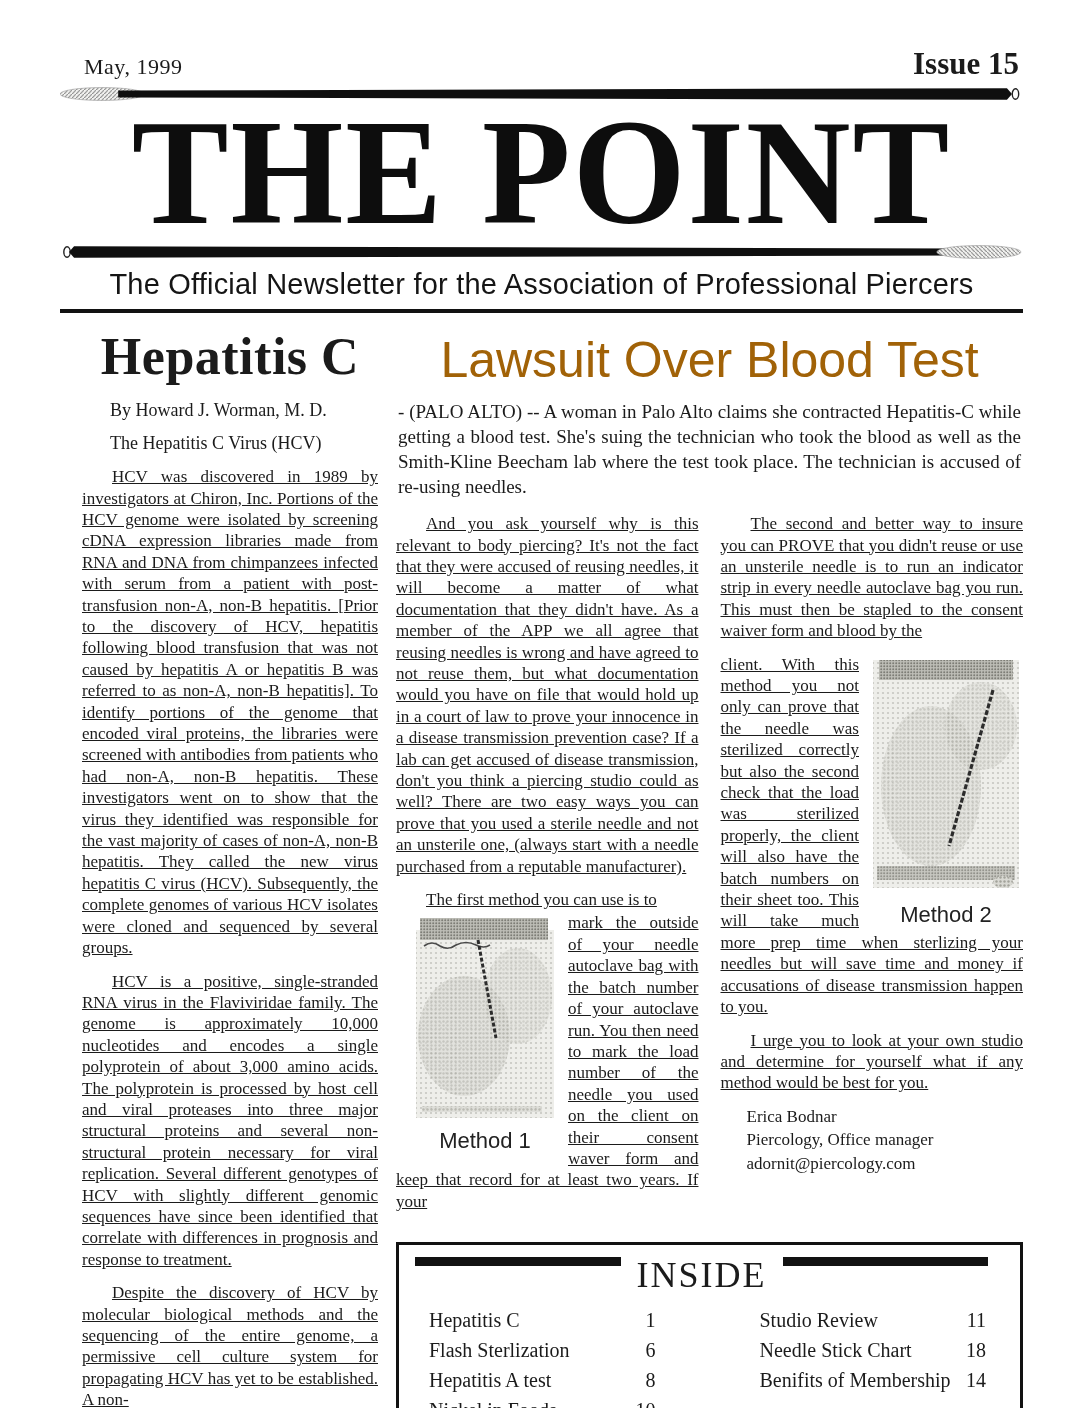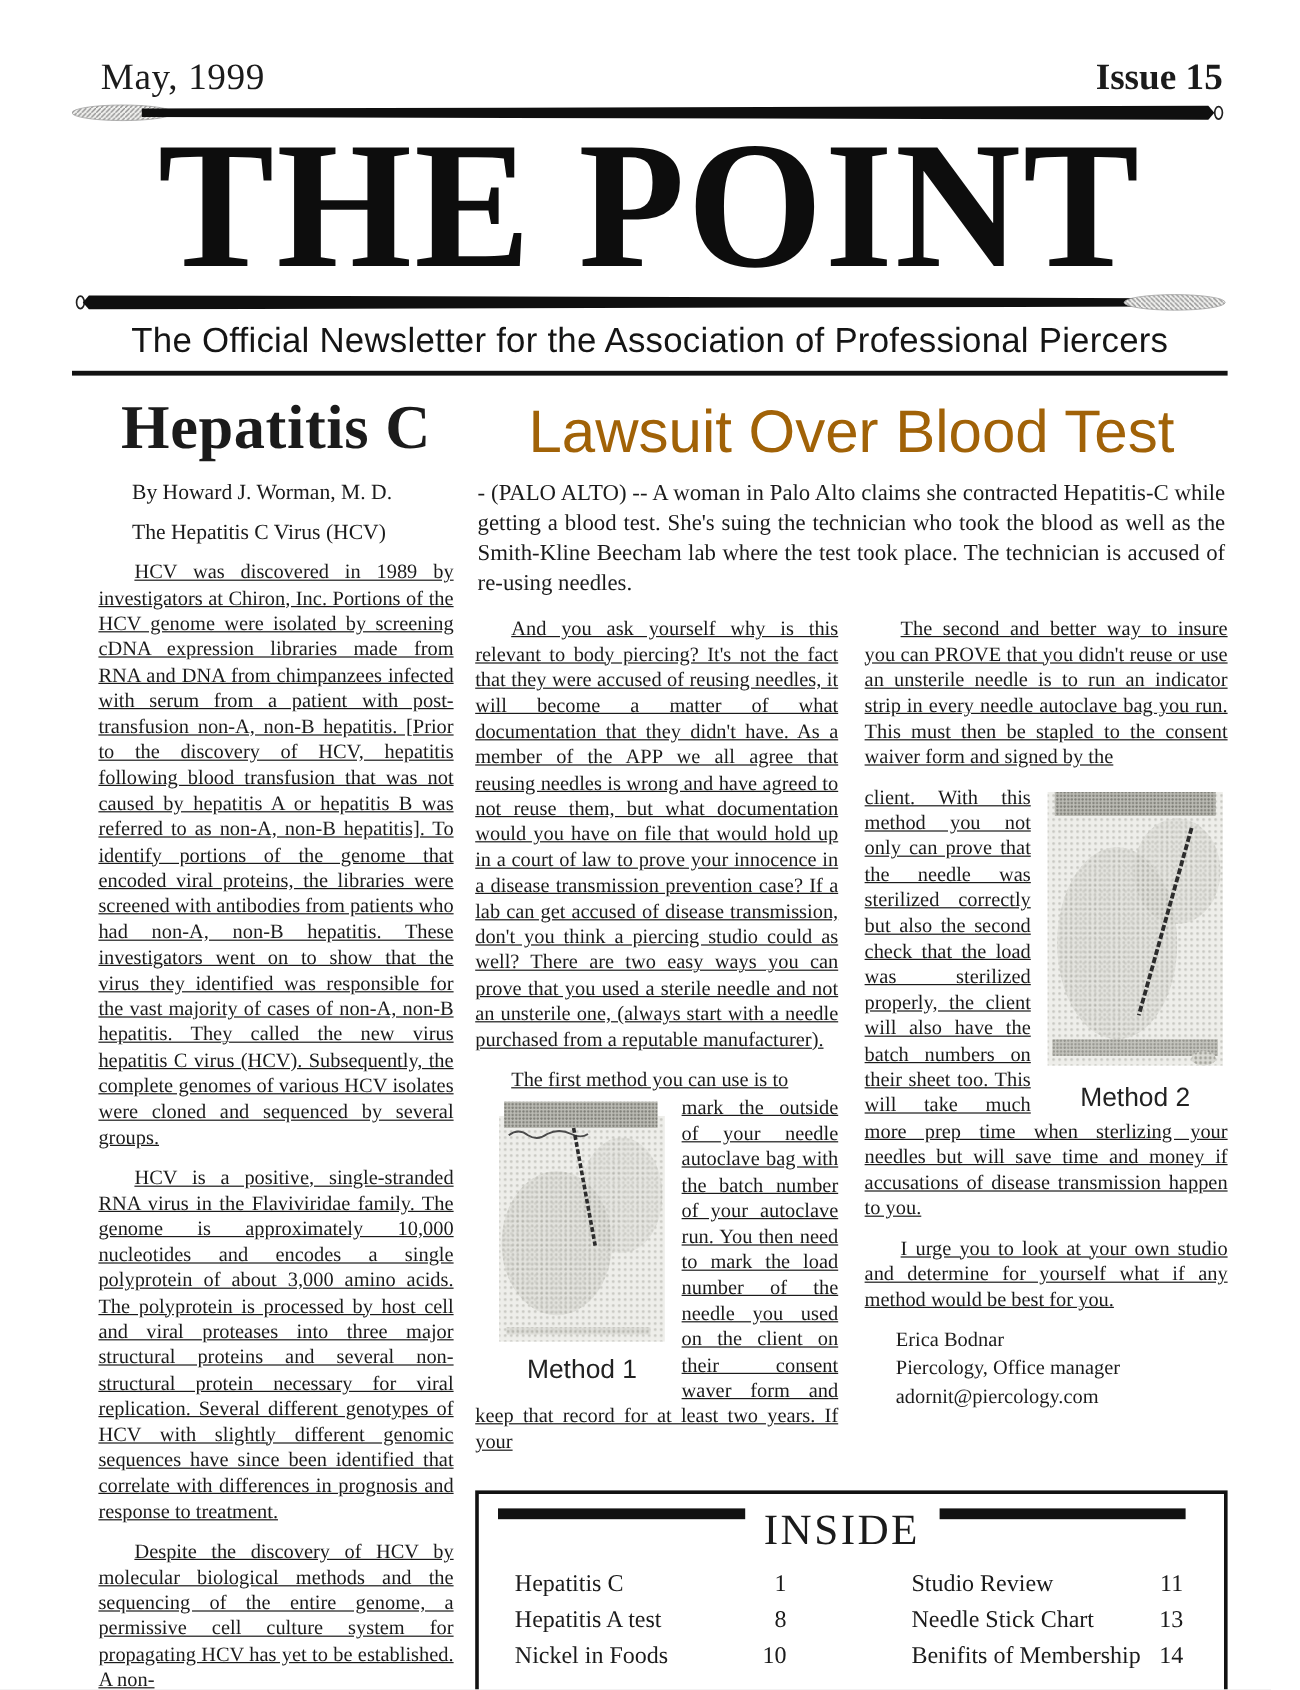--- a/index.html
+++ b/index.html
@@ -5,21 +5,21 @@
   * { margin: 0; padding: 0; box-sizing: border-box; }
   html, body { background: #e9e9e9; }
   body { width: 1083px; font-family: "Liberation Serif", "DejaVu Serif", serif; color: #1b1b1b; }
   .page {
     width: 1083px; height: 1408px; background: #ffffff; overflow: hidden;
     padding: 46px 60px 0 60px; position: relative;
   }
 
   
   .date-row { display: flex; justify-content: space-between; align-items: baseline; padding: 0 4px 0 24px; }
-  .date { font-size: 31px; letter-spacing: 0.5px; }
+  .date { font-size: 22px; letter-spacing: 0.5px; }
   .issue { font-size: 31px; font-weight: 700; }
   .needle-bar { display: block; width: 100%; height: 16px; margin-top: 4px; }
   .masthead-title {
     font-size: 148px; line-height: 0.92; font-weight: 700; text-align: center;
     letter-spacing: 2px; transform: scale(0.98, 1.02); white-space: nowrap;
     margin: 2px 0 0 0; color: #0d0d0d;
   }
   .tagline {
     font-family: "Liberation Sans", "DejaVu Sans", sans-serif;
     font-size: 29px; text-align: center; margin-top: 8px; color: #151515; letter-spacing: 0.2px;
@@ -155,21 +155,21 @@
               <rect x="8" y="190" width="120" height="6" fill="url(#ht2)" opacity="0.7"></rect>
             </svg>
             <figcaption>Method 1</figcaption>
           </figure>
 
           <p class="body-p">mark the outside of your needle autoclave bag with the batch number of your autoclave run. You then need to mark the load number of the needle you used on the client on their consent waver form and keep that record for at least two years.  If your</p>
           <div class="clear"></div>
         </div>
 
         <div class="col">
-          <p class="body-p indent">The second and better way to insure you can PROVE that you didn't reuse  or use an unsterile needle is to run an indicator strip in every needle  autoclave bag you run. This must then be stapled to the consent waiver form and signed by the</p>
+          <p class="body-p indent">The second and better way to insure you can PROVE that you didn't reuse  or use an unsterile needle is to run an indicator strip in every needle  autoclave bag you run. This must then be stapled to the consent waiver form and blood by the</p>
 
           <figure class="fig-right">
             <svg class="photo" viewBox="0 0 150 238">
               <rect x="2" y="4" width="146" height="228" fill="url(#ht1)"></rect>
               <rect x="8" y="4" width="134" height="20" fill="url(#ht3)"></rect>
               <ellipse cx="60" cy="130" rx="50" ry="80" fill="url(#ht2)" opacity="0.5"></ellipse>
               <ellipse cx="110" cy="70" rx="36" ry="44" fill="url(#ht2)" opacity="0.45"></ellipse>
               <rect x="6" y="210" width="138" height="14" fill="url(#ht3)" opacity="0.8"></rect>
               <line x1="122" y1="34" x2="78" y2="190" stroke="#2c2c2c" stroke-width="3.2" stroke-dasharray="5 2"></line>
               <ellipse cx="132" cy="226" rx="10" ry="6" fill="url(#ht2)"></ellipse>
@@ -192,36 +192,40 @@
           <span class="inside-title">INSIDE</span>
           <span class="hbar"></span>
         </div>
         <div class="toc">
           <div class="toc-col">
             <div class="toc-row">
               <span>Hepatitis C</span>
               <span class="toc-page">1</span>
             </div>
             <div class="toc-row">
+              <span>Flash Sterlization</span>
+              <span class="toc-page">6</span>
+            </div>
+            <div class="toc-row">
               <span>Hepatitis A test</span>
               <span class="toc-page">8</span>
             </div>
             <div class="toc-row">
               <span>Nickel in Foods</span>
               <span class="toc-page">10</span>
             </div>
           </div>
           <div class="toc-col">
             <div class="toc-row">
               <span>Studio Review</span>
               <span class="toc-page">11</span>
             </div>
             <div class="toc-row">
               <span>Needle Stick Chart</span>
-              <span class="toc-page">13</span>
+              <span class="toc-page">18</span>
             </div>
             <div class="toc-row">
               <span>Benifits of Membership</span>
               <span class="toc-page">14</span>
             </div>
           </div>
         </div>
       </div>
 
     </section>

